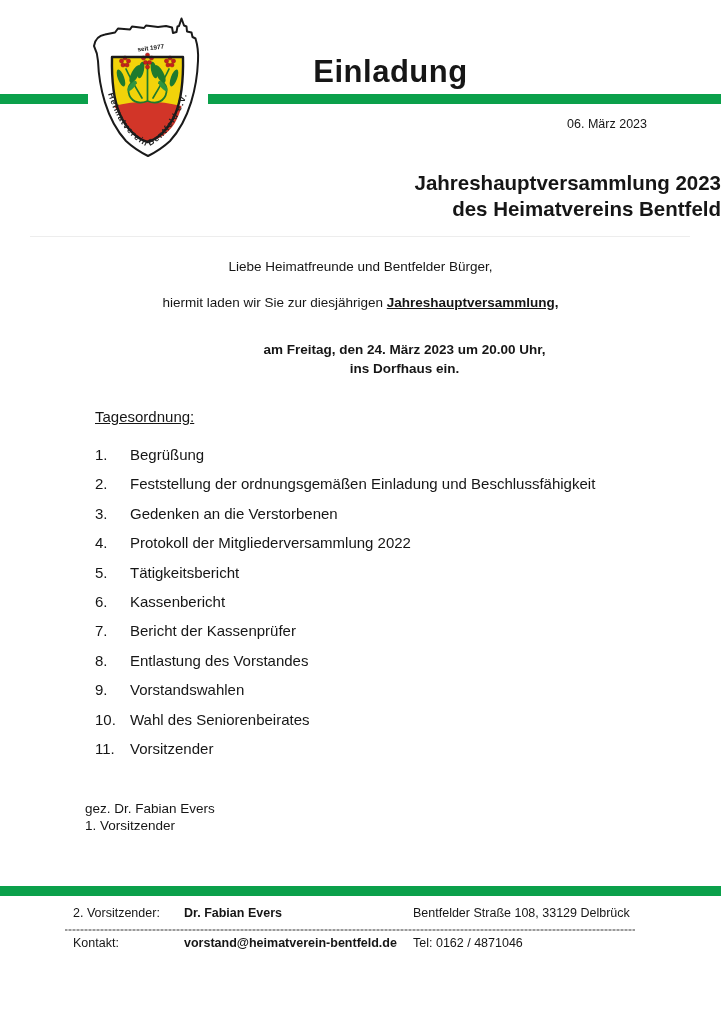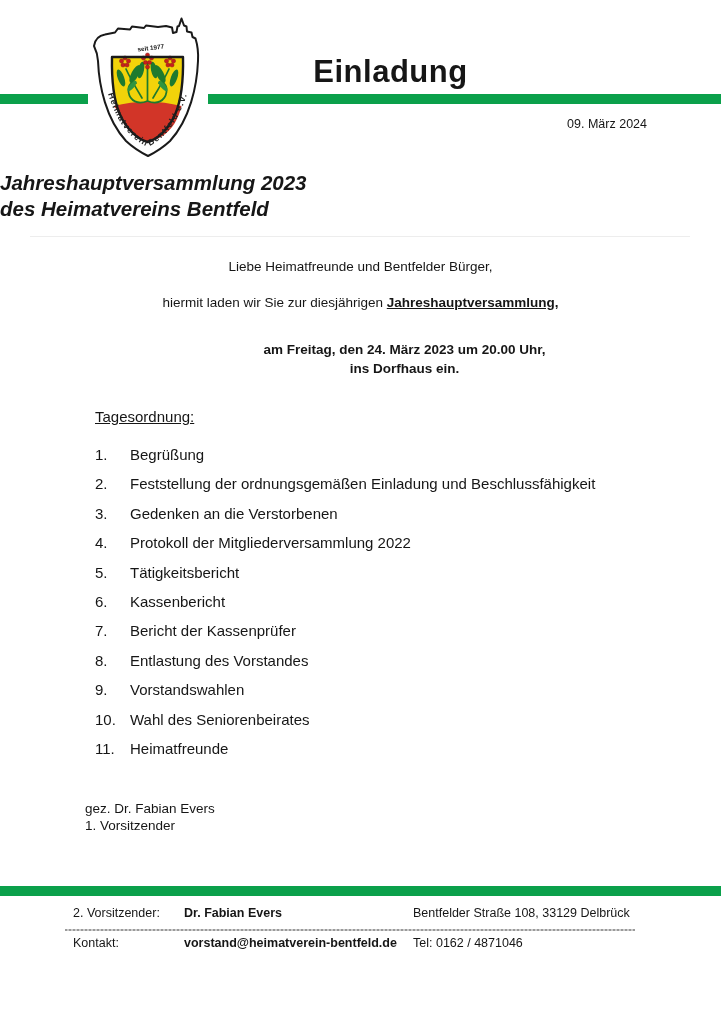--- a/index.html
+++ b/index.html
@@ -12,22 +12,22 @@
   
   .greenbar{position:absolute;left:0;width:721px;height:10px;background:#0ba04b;z-index:1;}
   .greenbar.top{top:94px;}
   .greenbar.bottom{top:886px;}
   
   .logo-box{position:absolute;left:88px;top:0;width:120px;height:168px;background:#ffffff;z-index:2;}
   
   .doc-title{position:absolute;top:50px;left:0;width:721px;text-align:center;text-indent:52px;
     font-size:31px;font-weight:bold;letter-spacing:.5px;z-index:3;margin:4px;}
   .date-line{position:absolute;top:117px;right:74px;font-size:12.5px;z-index:3;}
-  .meeting-heading{position:absolute;top:170px;left:0;width:721px;text-align:left;
-    font-size:20.5px;font-weight:bold;line-height:26px;z-index:3;font-style:italic;}
+  .meeting-heading{position:absolute;top:170px;left:0;width:721px;text-align:right;
+    font-size:20.5px;font-weight:bold;line-height:26px;z-index:3;}
   .rule-faint{position:absolute;top:236px;left:30px;width:660px;height:1px;background:#ededed;}
   
   .center-line{position:absolute;left:0;width:721px;text-align:center;font-size:13.5px;margin:0;}
   .salutation{top:259px;}
   .invite{top:295px;}
   .invite .em{font-weight:bold;text-decoration:underline;text-align:right;}
   .when{top:341px;font-weight:bold;line-height:18.5px;margin-left:44px;}
   
   .agenda-title{position:absolute;top:408px;left:95px;font-size:15px;font-weight:normal;text-decoration:underline;margin:0;}
   .agenda{position:absolute;top:446px;left:95px;width:600px;}
@@ -107,21 +107,21 @@
       <path d="M 24,57 L 95,57 C 95.5,80 93.5,99 87.5,113.5 C 80,131 68.5,139.5 59.5,142 C 51,139.5 39,131 31.5,113.5 C 25.5,99 23.5,80 24,57 Z" fill="none" stroke="#1a1a1a" stroke-width="2.4" stroke-linejoin="round"></path>
 
       <path id="ring" d="M 14,58 C 16,96 31,134 59.5,147 C 88,134 103,96 105,58" fill="none"></path>
       <text font-size="8.6" font-weight="bold" fill="#222222" letter-spacing="1.1">
         <textPath href="#ring" startOffset="50%" text-anchor="middle">Heimatverein Bentfeld e.V.</textPath>
       </text>
     </svg>
   </div>
 
   <h1 class="doc-title">Einladung</h1>
-  <div class="date-line">09. März 2024</div>
+  <div class="date-line">06. März 2023</div>
 
   <div class="meeting-heading">
     <div>Jahreshauptversammlung 2023</div>
     <div>des Heimatvereins Bentfeld</div>
   </div>
 
   <div class="rule-faint"></div>
 
   <p class="center-line salutation">Liebe Heimatfreunde und Bentfelder Bürger,</p>
 
@@ -170,21 +170,21 @@
     <div class="agenda-item">
         <span class="num">9.</span>
         <span class="txt">Vorstandswahlen</span>
       </div>
     <div class="agenda-item">
         <span class="num">10.</span>
         <span class="txt">Wahl des Seniorenbeirates</span>
       </div>
     <div class="agenda-item">
         <span class="num">11.</span>
-        <span class="txt">Heimatfreunde</span>
+        <span class="txt">Vorsitzender</span>
       </div>
   </div>
 
   <div class="signature">
     <div>gez. Dr. Fabian Evers</div>
     <div>1. Vorsitzender</div>
   </div>
 
   <div class="footer-row r1">
     <span class="f-label">2. Vorsitzender:</span>

